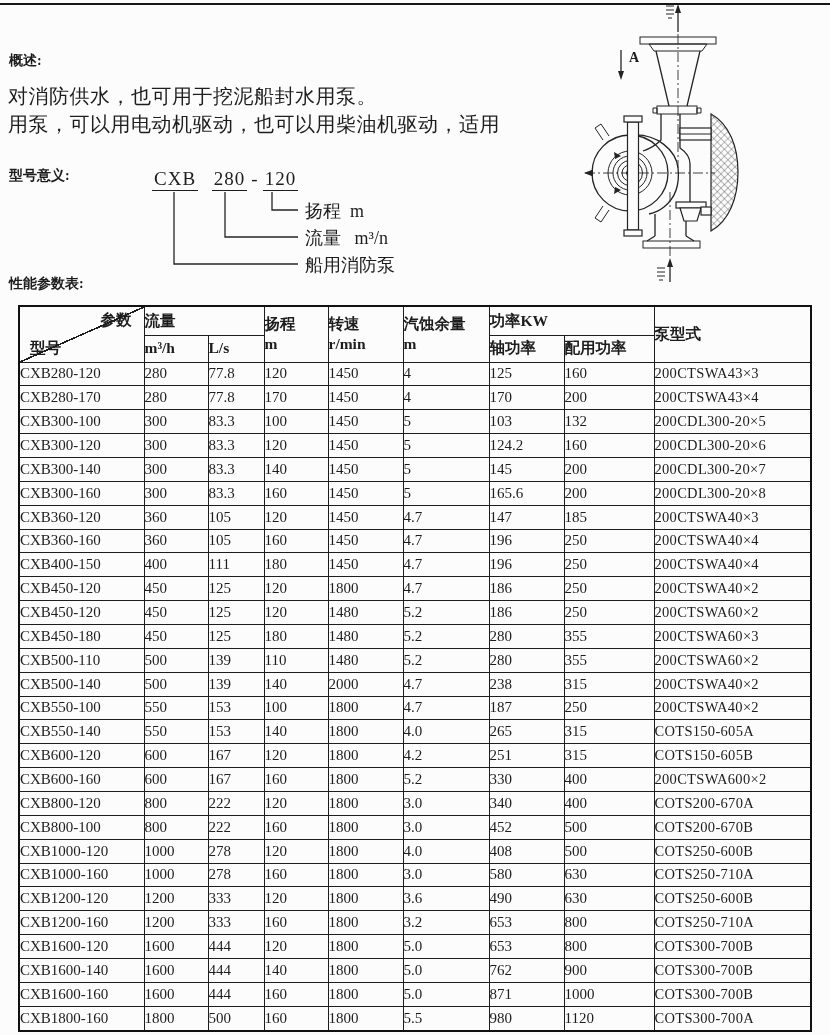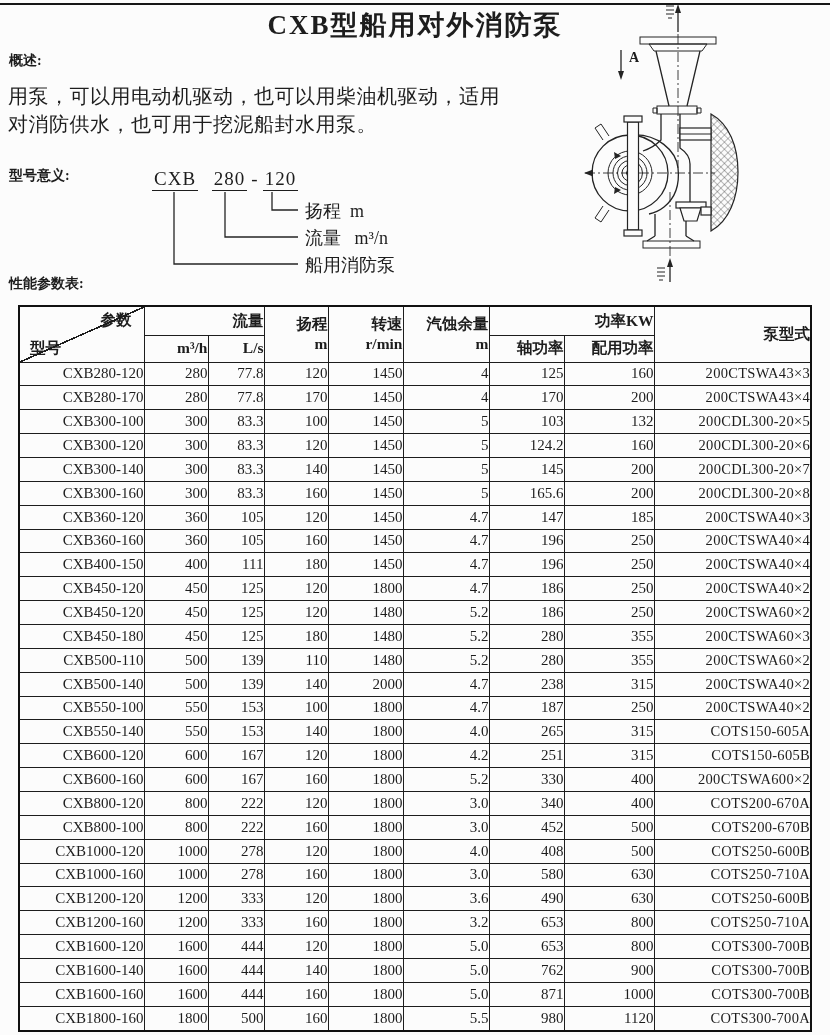--- a/index.html
+++ b/index.html
@@ -22,46 +22,45 @@
   svg .ln{stroke:#242424;stroke-width:1.3;fill:none;}
   svg .thin{stroke:#242424;stroke-width:1;fill:none;}
   svg .cl{stroke:#2a2a2a;stroke-width:0.9;fill:none;stroke-dasharray:10 3 2 3;}
   svg .solid{fill:#242424;stroke:none;}
   svg .paperfill{fill:#fcfcfc;stroke:#242424;stroke-width:1.2;}
   .fig-a{position:absolute;left:629px;top:50px;font-size:14px;font-weight:bold;}
   .model-lines{position:absolute;left:150px;top:190px;}
   .pump-fig{position:absolute;left:583px;top:0px;}
   
   .spec-table{position:absolute;left:18px;top:305px;width:792px;height:727px;
-              border-collapse:collapse;table-layout:fixed;text-align:right;
+              border-collapse:collapse;table-layout:fixed;text-align:left;
               font-size:15px;}
   .spec-table th,.spec-table td{border:1px solid #1d1d1d;padding:0;overflow:hidden;}
   .spec-table{border:2px solid #111;}
   .spec-table thead th{font-weight:bold;font-size:15.5px;line-height:1.3;}
   .spec-table thead tr.r1{height:29px;} .spec-table thead tr.r2{height:27px;}
   .corner{position:relative;
     background:linear-gradient(to bottom right,transparent calc(50% - 0.8px),
       #1d1d1d calc(50% - 0.8px),#1d1d1d calc(50% + 0.8px),transparent calc(50% + 0.8px));}
   .corner .t{position:absolute;top:3px;right:12px;}
   .corner .b{position:absolute;bottom:3px;left:10px;}
   .type-col{font-size:14.5px;letter-spacing:0.3px;}
 </style>
 </head>
 <body>
 
 <div class="page">
 
   <div class="top-rule"></div>
 
-  <div class="title">CXB型船用对外消防泵</div>
 
   <div class="h1 h-overview">概述:</div>
   <div class="para">
+    <div>对消防供水，也可用于挖泥船封水用泵。</div>
     <div>用泵，可以用电动机驱动，也可以用柴油机驱动，适用</div>
-    <div>对消防供水，也可用于挖泥船封水用泵。</div>
   </div>
 
   <div class="h1 h-model">型号意义:</div>
 
   <div class="model-code"><span class="u">CXB</span><span class="sep"> </span><span class="u">280</span><span class="sep">-</span><span class="u">120</span></div>
 
   <svg class="model-lines" width="210" height="90" viewBox="0 0 210 90">
     <path class="ln" d="M122 2 V20 H148"></path>
     <path class="ln" d="M75 2 V47 H148"></path>
     <path class="ln" d="M24 2 V74 H148"></path>

